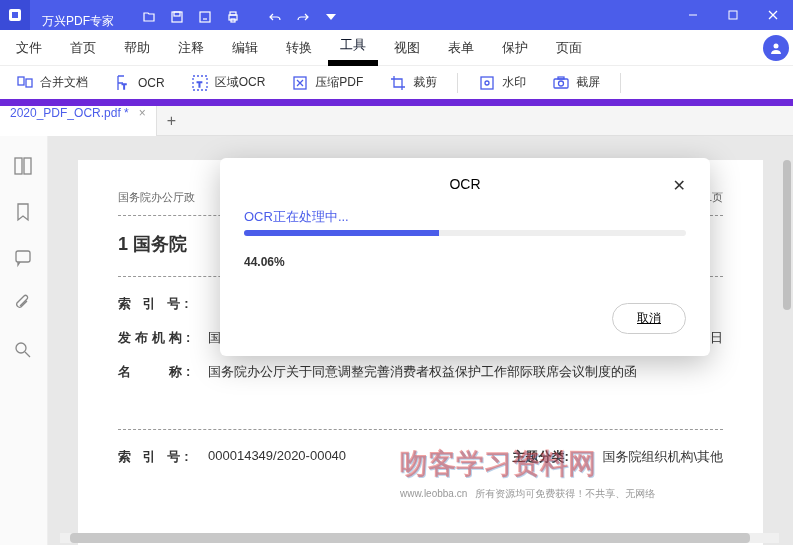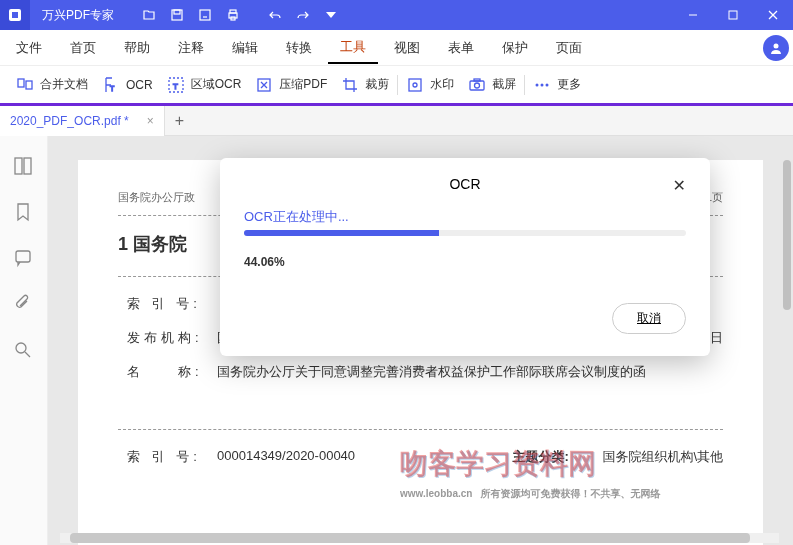--- a/index.html
+++ b/index.html
@@ -1,60 +1,60 @@
 <!DOCTYPE html>
 <html><head>
 <meta charset="utf-8">
 <style>
 * { margin: 0; padding: 0; box-sizing: border-box; font-family: "Microsoft YaHei", sans-serif; }
 body { width: 793px; height: 545px; overflow: hidden; background: #fff; position: relative; }
 
-.titlebar { height: 30px; background: #4b5dea; display: flex; align-items: center; color: #fff; font-size: 12px; }
+.titlebar { height: 30px; background: #4b5dea; display: flex; align-items: flex-end; color: #fff; font-size: 12px; }
 .titlebar .logo { width: 30px; height: 30px; display: flex; align-items: center; justify-content: center; background: #3a4bd8; }
 .titlebar .app-name { padding: 0 12px; }
 .titlebar .tb-icons { display: flex; gap: 2px; margin-left: 10px; }
 .titlebar .tb-icon { width: 26px; height: 26px; display: flex; align-items: center; justify-content: center; cursor: pointer; }
 .titlebar .spacer { flex: 1; }
 .titlebar .win-controls { display: flex; }
 .titlebar .win-btn { width: 40px; height: 30px; display: flex; align-items: center; justify-content: center; cursor: pointer; }
 
 .menubar { height: 36px; background: #fff; display: flex; align-items: center; padding: 0 4px; gap: 4px; border-bottom: 1px solid #eee; }
 .menubar .menu-item { padding: 6px 12px; font-size: 13px; color: #333; cursor: pointer; }
-.menubar .menu-item.active { color: #c2410c; border-bottom: 2px solid #000000; }
+.menubar .menu-item.active { color: #0f172a; border-bottom: 6px solid #000000; }
 .menubar .avatar { width: 26px; height: 26px; border-radius: 50%; background: #4b5dea; margin-left: auto; display: flex; align-items: center; justify-content: center; }
 
-.toolbar { height: 40px; background: #fff; display: flex; align-items: center; padding: 0 10px; gap: 2px; border-bottom: 3px solid #6d28d9; }
+.toolbar { height: 40px; background: #fff; display: flex; align-items: center; padding: 0 10px; gap: 14px; border-bottom: 7px solid #6d28d9; }
 .toolbar .tool-btn { display: flex; align-items: center; gap: 6px; font-size: 12px; color: #333; cursor: pointer; padding: 4px 6px; }
 .toolbar .tool-btn .ticon { width: 18px; height: 18px; display: flex; align-items: center; justify-content: center; color: #4b5dea; }
 .toolbar .sep { width: 1px; height: 20px; background: #ddd; }
 
 .tabbar { height: 30px; background: #f5f5f5; display: flex; align-items: center; border-bottom: 1px solid #e0e0e0; }
-.tabbar .tab { height: 30px; padding: 0 10px; display: flex; align-items: center; gap: 18px; background: #fff; font-size: 12px; color: #4b5dea; border-right: 1px solid #e0e0e0; }
+.tabbar .tab { height: 30px; padding: 0 10px; display: flex; align-items: flex-start; gap: 10px; background: #fff; font-size: 12px; color: #4b5dea; border-right: 1px solid #e0e0e0; }
 .tabbar .tab-close { color: #999; cursor: pointer; }
 .tabbar .tab-add { padding: 0 10px; color: #666; cursor: pointer; font-size: 16px; }
 
 .content { display: flex; height: calc(545px - 30px - 36px - 40px - 30px); }
 .sidebar { width: 48px; background: #fafafa; border-right: 1px solid #eee; display: flex; flex-direction: column; align-items: center; padding-top: 20px; gap: 24px; }
 .sidebar .sb-icon { width: 22px; height: 22px; color: #888; cursor: pointer; }
 
 .doc-area { flex: 1; background: #e8e8e8; overflow: auto; position: relative; padding: 24px 30px; }
 .page { background: #fff; padding: 30px 40px; font-size: 13px; color: #333; min-height: 500px; position: relative; }
 .page .hdr-line { font-size: 11px; color: #666; margin-bottom: 10px; display: flex; justify-content: space-between; }
 .page h3 { font-size: 18px; margin: 16px 0 20px; }
 .page .field-row { display: flex; padding: 8px 0; font-size: 13px; }
-.page .field-row .lbl { width: 90px; font-weight: normal; letter-spacing: 4px; margin-left: 9px; }
+.page .field-row .lbl { width: 90px; font-weight: bold; letter-spacing: 4px; }
 .page .field-row .val { flex: 1; }
 .page .field-row .lbl2 { width: 90px; font-weight: bold; }
 .page hr.dashed { border: none; border-top: 1px dashed #999; margin: 10px 0; }
 
 .watermark { position: absolute; font-size: 28px; font-weight: bold; pointer-events: none; }
 .wm1 { left: 255px; top: 270px; }
 .wm2 { left: 400px; top: 445px; }
 .wm-red { color: rgba(220,50,50,0.45); text-shadow: 1px 1px 0 rgba(80,140,200,0.4); }
-.wm-sub { font-size: 10px; color: #999; display: block; font-weight: bold; margin-top: 4px; }
+.wm-sub { font-size: 10px; color: #999; display: block; font-weight: normal; margin-top: 4px; }
 .wm-sub .url { margin-right: 8px; }
 
 .dialog-overlay { position: absolute; left: 220px; top: 158px; width: 490px; background: #fff; border-radius: 6px; box-shadow: 0 8px 30px rgba(0,0,0,0.25); padding: 18px 24px 22px; }
 .dialog-overlay .dlg-title { text-align: center; font-size: 14px; font-weight: 500; margin-bottom: 16px; position: relative; }
 .dialog-overlay .dlg-close { position: absolute; right: 0; top: 0; cursor: pointer; font-size: 16px; color: #333; }
 .dialog-overlay .dlg-status { color: #4b5dea; font-size: 13px; font-weight: 500; margin-bottom: 4px; }
 .dialog-overlay .progress-bar { width: 100%; height: 6px; background: #eee; border-radius: 3px; overflow: hidden; margin-bottom: 8px; }
 .dialog-overlay .progress-fill { height: 100%; background: #4b5dea; width: 44.06%; }
 .dialog-overlay .dlg-pct { font-size: 12px; font-weight: bold; color: #333; margin-top: 19px; }
 .dialog-overlay .dlg-footer { display: flex; justify-content: flex-end; margin-top: 34px; }
@@ -220,30 +220,20 @@
       <span class="ticon">
         <svg width="18" height="18" viewBox="0 0 18 18" fill="none" stroke="#4b5dea" stroke-width="1.3">
           <rect x="2" y="5" width="14" height="9" rx="1"></rect>
           <circle cx="9" cy="9.5" r="2.5"></circle>
           <rect x="6" y="3" width="6" height="2"></rect>
         </svg>
       </span>
       <span>截屏</span>
     </div>
   <div class="sep"></div>
-  <div class="tool-btn">
-      <span class="ticon">
-        <svg width="18" height="18" viewBox="0 0 18 18" fill="#4b5dea">
-          <circle cx="4" cy="9" r="1.5"></circle>
-          <circle cx="9" cy="9" r="1.5"></circle>
-          <circle cx="14" cy="9" r="1.5"></circle>
-        </svg>
-      </span>
-      <span>更多</span>
-    </div>
 </div>
 
 <div class="tabbar">
   <div class="tab">
     <span>2020_PDF_OCR.pdf *</span>
     <span class="tab-close">×</span>
   </div>
   <div class="tab-add">+</div>
 </div>
 

